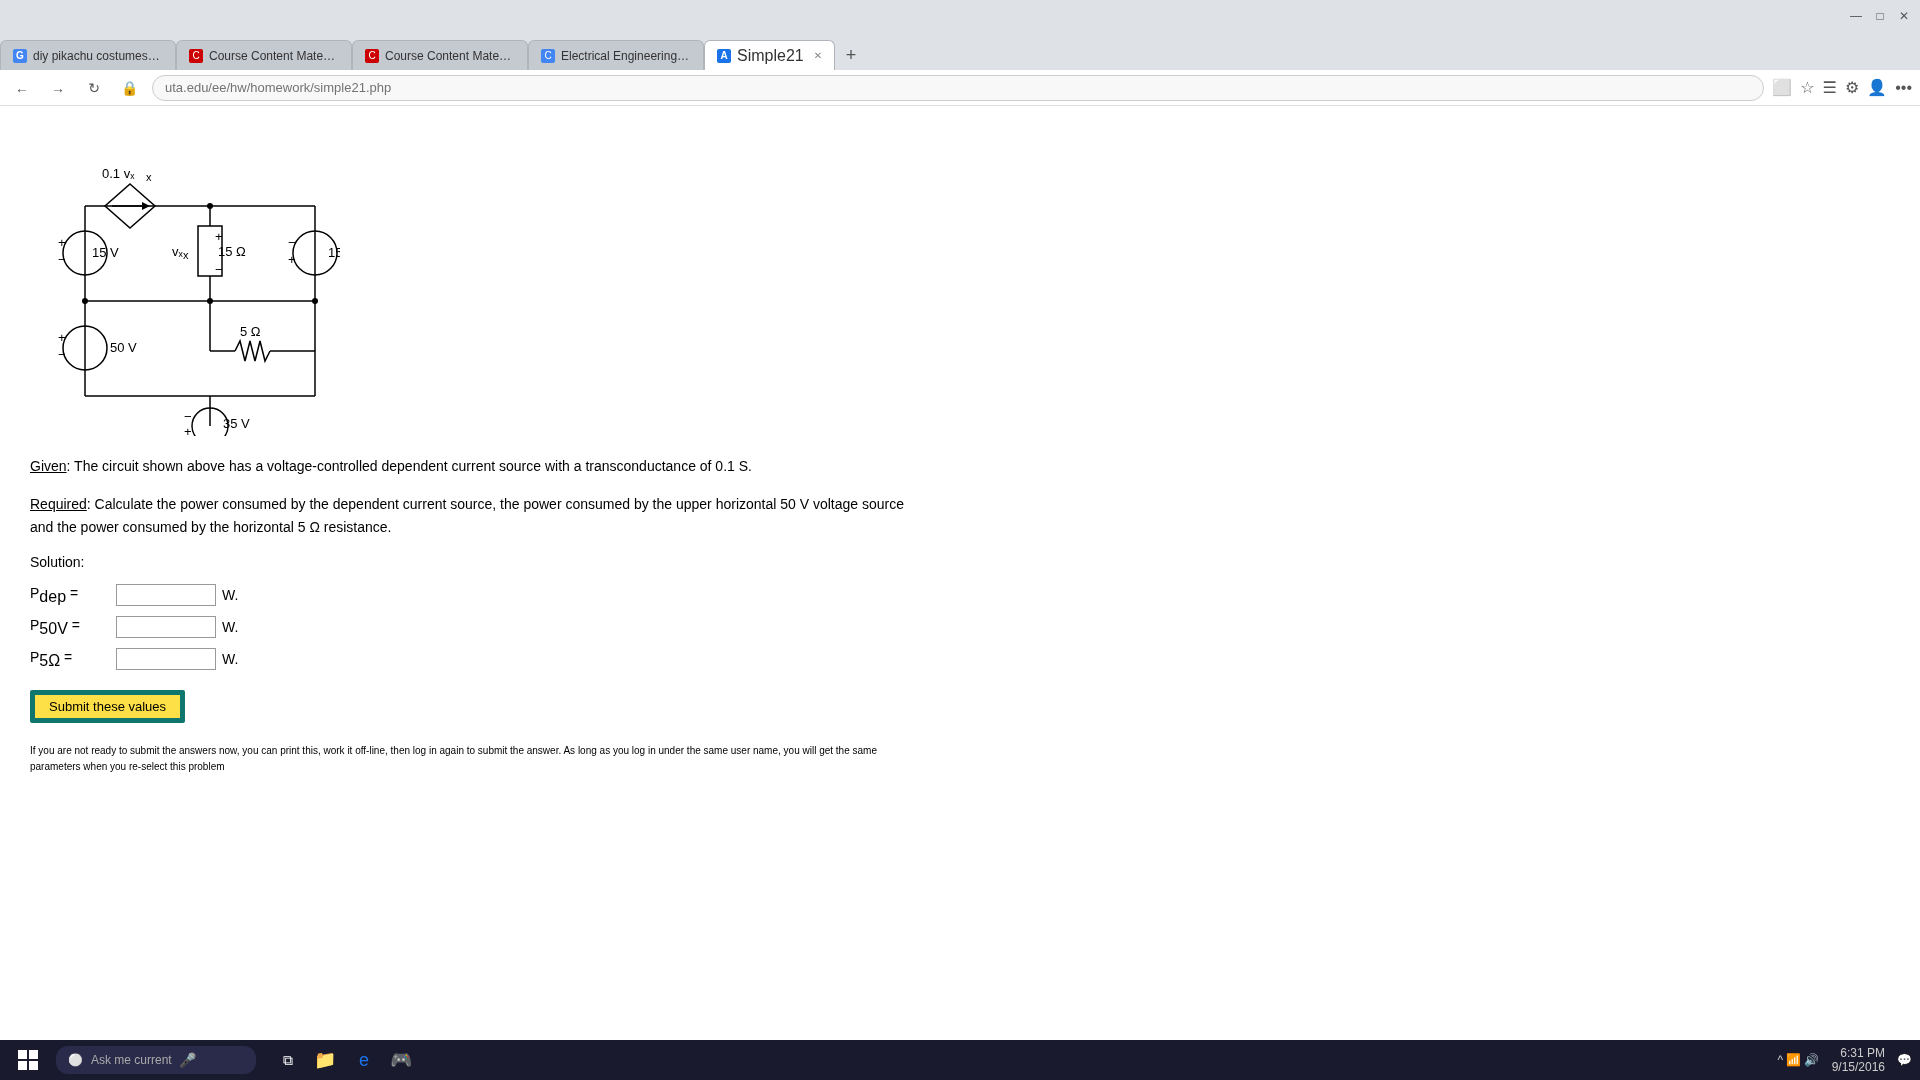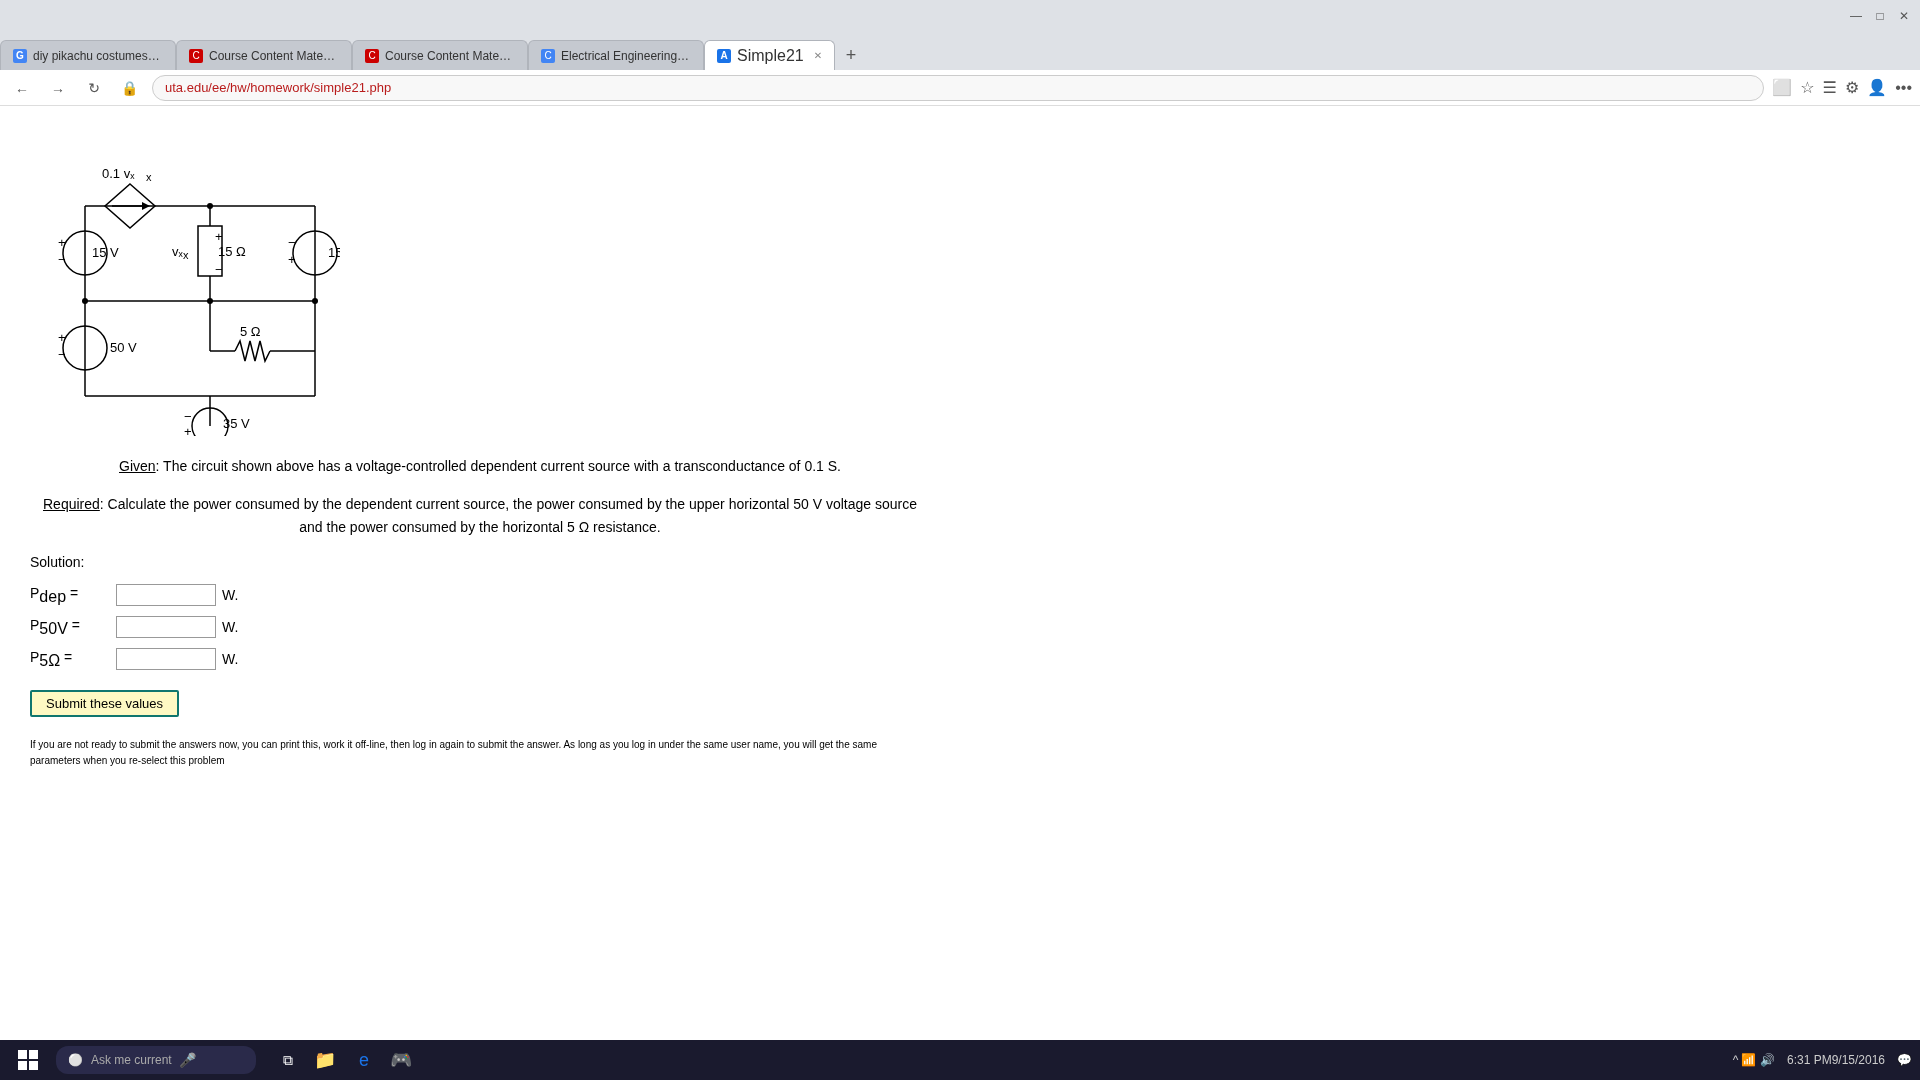--- a/index.html
+++ b/index.html
@@ -37,71 +37,71 @@
 
     
     .address-bar {
       display: flex; align-items: center; height: 36px;
       background: #fff; padding: 0 8px; gap: 8px;
       border-bottom: 1px solid #ddd;
     }
     .nav-btn { width: 28px; height: 28px; border: none; background: transparent; cursor: pointer; font-size: 14px; color: #555; display: flex; align-items: center; justify-content: center; }
     .url-bar {
       flex: 1; height: 26px; border: 1px solid #ccc; border-radius: 13px;
-      padding: 0 12px; font-size: 13px; color: #b91c1c; background: #f8f8f8;
+      padding: 0 12px; font-size: 13px; color: #737373; background: #f8f8f8;
       outline: none;
     }
     .address-bar-right { display: flex; gap: 8px; align-items: center; margin-left: auto; }
     .addr-icon { font-size: 16px; color: #555; cursor: pointer; }
 
     
     .page-content {
       background: #fff; padding: 20px 30px 40px 30px;
       min-height: 940px; width: 1920px;
     }
 
     
     .circuit-container { margin-bottom: 16px; }
     .circuit-svg { width: 310px; height: 310px; }
 
     
-    .problem-section { max-width: 900px; margin-bottom: 16px; line-height: 1.6; text-align: center; }
+    .problem-section { max-width: 900px; margin-bottom: 16px; line-height: 1.6; }
     .problem-section p { margin-bottom: 8px; }
     .underline { text-decoration: underline; }
 
     
     .solution-section { margin-top: 16px; }
     .solution-title { margin-bottom: 14px; font-size: 14px; }
     .input-row { display: flex; align-items: center; margin-bottom: 10px; font-size: 14px; }
     .input-label { min-width: 80px; }
     .input-label sub { font-size: 16px; }
     .answer-input { width: 100px; height: 22px; border: 1px solid #999; margin: 0 6px; padding: 0 4px; font-size: 13px; }
     .unit-label { font-size: 14px; }
 
     .submit-btn {
-      margin-top: 10px; padding: 4px 14px; border: 2px solid #0f766e;
-      background: #fef9c3; cursor: pointer; font-size: 13px; border-radius: 2px;
+      margin-top: 10px; padding: 4px 14px; border: 5px solid #0f766e;
+      background: #fde047; cursor: pointer; font-size: 13px; border-radius: 2px;
     }
 
     .note-text { margin-top: 20px; max-width: 900px; line-height: 1.6; font-size: 10px; }
 
     
     .taskbar {
       position: fixed; bottom: 0; left: 0; width: 1920px; height: 40px;
       background: #1a1a2e; display: flex; align-items: center; padding: 0 8px; gap: 8px;
       z-index: 100;
     }
     .taskbar-start { width: 40px; height: 40px; display: flex; align-items: center; justify-content: center; }
     .taskbar-search { display: flex; align-items: center; background: #2a2a4a; border-radius: 12px; padding: 4px 12px; gap: 8px; min-width: 200px; height: 28px; }
     .taskbar-search-icon { font-size: 12px; color: #aaa; }
     .taskbar-search-text { font-size: 12px; color: #aaa; }
     .taskbar-icons { display: flex; gap: 6px; align-items: center; margin-left: 8px; }
     .taskbar-icon { width: 32px; height: 32px; display: flex; align-items: center; justify-content: center; cursor: pointer; }
     .taskbar-right { margin-left: auto; display: flex; align-items: center; gap: 12px; color: #ccc; font-size: 12px; }
-    .taskbar-time { display: flex; align-items: flex-end; }
+    .taskbar-time { display: flex; flex-direction: column; align-items: flex-end; }
 
     
     .win-logo { display: grid; grid-template-columns: 1fr 1fr; gap: 2px; width: 20px; height: 20px; }
     .win-logo-sq { background: #fff; }
 
     
     .circuit-line { stroke: #000; stroke-width: 1.5; fill: none; }
     .circuit-text { font-size: 13px; font-family: Arial, sans-serif; fill: #000; }
     .circuit-text-small { font-size: 11px; font-family: Arial, sans-serif; fill: #000; }
   </style>

